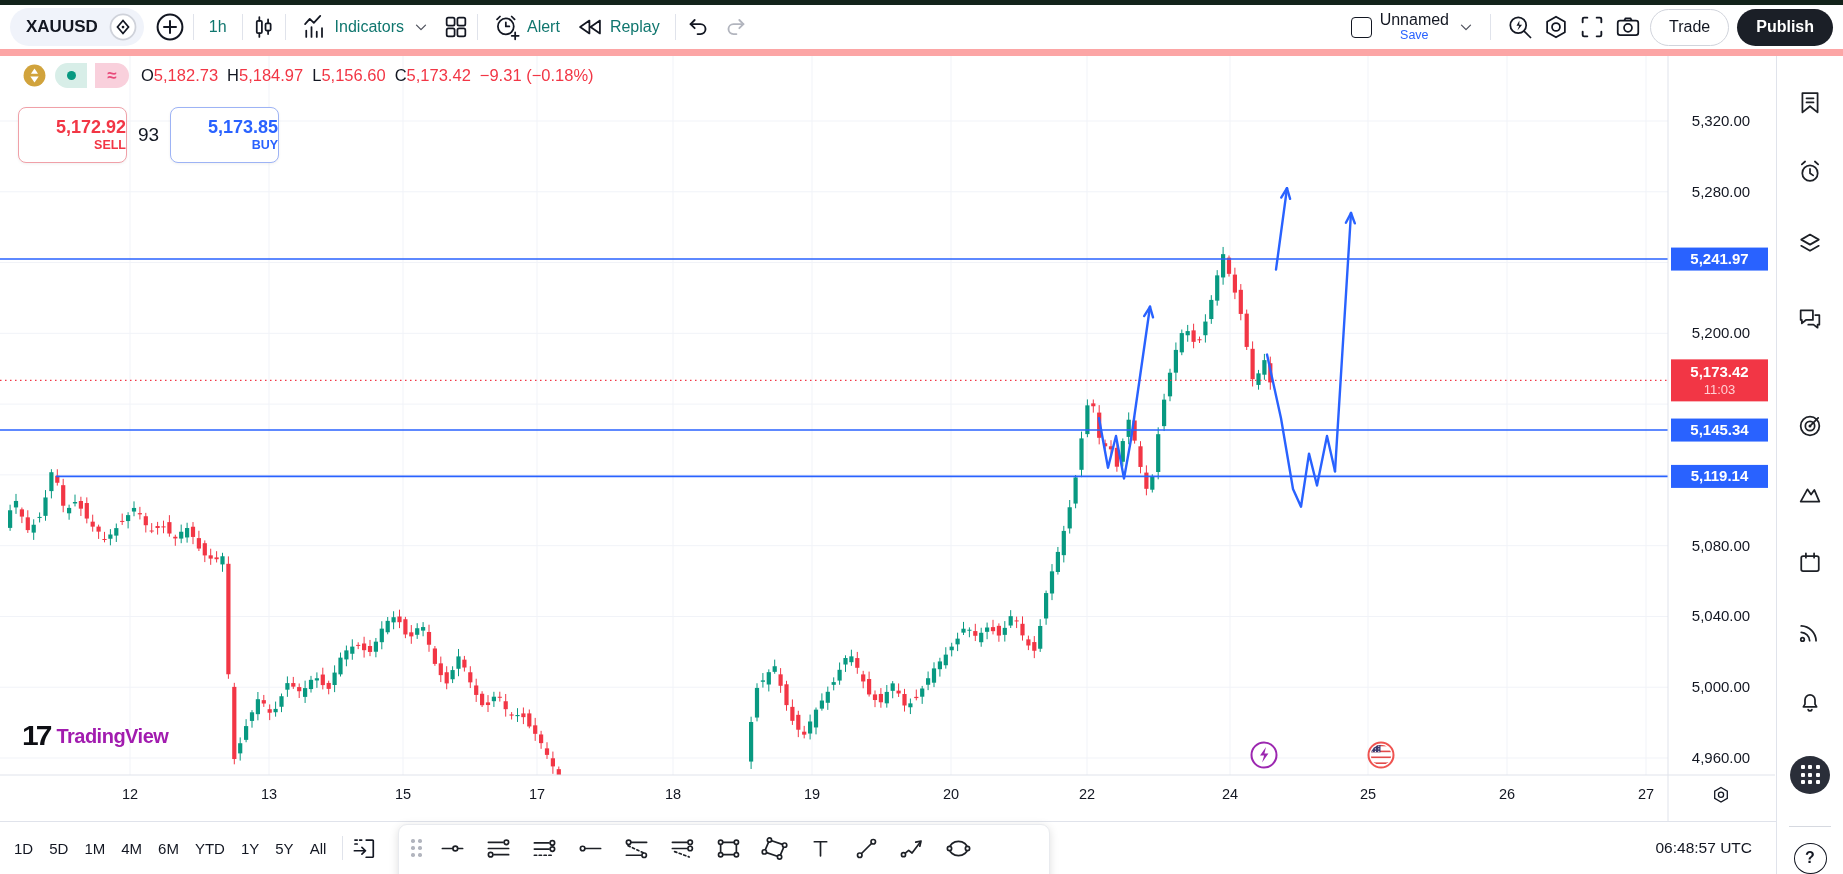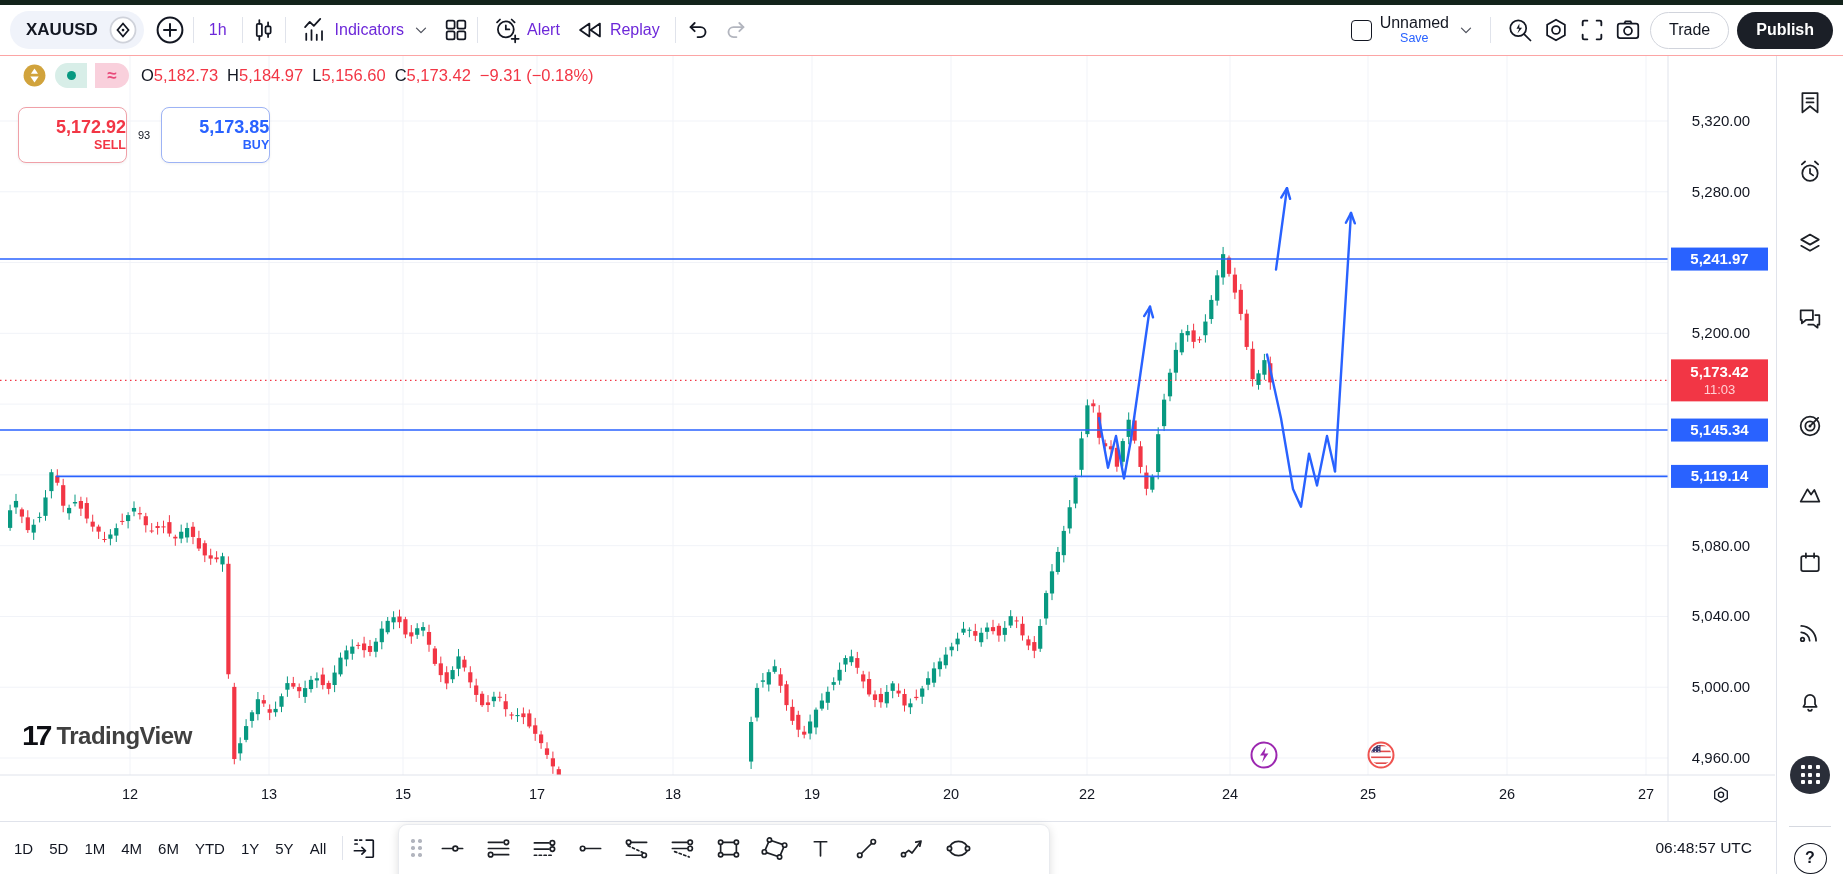--- a/index.html
+++ b/index.html
@@ -1,32 +1,32 @@
 <!DOCTYPE html>
 <html><head>
 <meta charset="utf-8">
 <style>
   html,body{margin:0;padding:0;background:#fff}
   .stage{position:relative;width:1843px;height:874px;overflow:hidden;background:#fff;
          font-family:"Liberation Sans",sans-serif;color:#131722}
   
   .topstrip{position:absolute;top:0;left:0;right:0;height:5px;background:#13231b}
   .topbar{position:absolute;top:5px;left:0;right:0;height:51px;background:#fff;
-          border-bottom:1px solid #fca5a5;display:flex;align-items:center;padding:0 10px;z-index:20;box-sizing:border-box}
+          border-bottom:7px solid #fca5a5;display:flex;align-items:center;padding:0 10px;z-index:20;box-sizing:border-box}
   .ic{display:inline-flex;width:28px;height:28px;color:#131722;align-items:center;justify-content:center;flex:0 0 auto}
   .ic svg{width:100%;height:100%}
   .ic.sm{width:18px;height:18px;color:#50535e}
   .ic.gray{color:#b2b5be}
   .tb-sep{width:1px;height:26px;background:#e0e3eb;margin:0 7px;flex:0 0 auto}
   .sym-pill{display:flex;align-items:center;background:#f0f3fa;border-radius:20px;height:38px;
             padding:0 6px 0 16px;gap:10px;cursor:pointer}
   .sym-text{font-size:17px;font-weight:700}
   .sym-flag{width:30px;height:30px}
   .tb-btn{display:flex;align-items:center;gap:6px;background:none;border:none;font:inherit;
-          font-size:16px;color:#6d28d9;padding:4px 8px;border-radius:6px;cursor:pointer}
+          font-size:16px;color:#0f766e;padding:4px 8px;border-radius:6px;cursor:pointer}
   .tb-right{margin-left:auto;display:flex;align-items:center;gap:8px}
   .layout-name{display:flex;flex-direction:column;align-items:center;line-height:1.1;cursor:pointer}
   .layout-name .nm{font-size:16px}
   .layout-name .sv{font-size:12.5px;color:#2962ff}
   .checkbox{width:19px;height:19px;border:1.7px solid #131722;border-radius:4px}
   .trade-btn{height:37px;border:1px solid #d1d4dc;border-radius:19px;background:#fff;font:inherit;
              font-size:16px;padding:0 18px;cursor:pointer;color:#131722}
   .publish-btn{height:37px;border:none;border-radius:19px;background:#1b1f27;color:#fff;font:inherit;
                font-size:16px;font-weight:600;padding:0 19px;cursor:pointer}
   
@@ -43,24 +43,24 @@
   .ohlc .lb{color:#131722}
   .ohlc .vl{color:#f23645}
   .orderbox{position:absolute;left:18px;top:107px;display:flex;align-items:center;gap:11px;z-index:5}
   .obtn{width:107px;height:54px;border-radius:8px;background:#fff;display:flex;flex-direction:column;
         align-items:flex-end;justify-content:center;cursor:pointer;line-height:1.15;
         box-shadow:0 1px 3px rgba(0,0,0,.06)}
   .obtn .pr{font-size:18px;font-weight:700}
   .obtn .lb{font-size:12.5px;font-weight:600}
   .sell{border:1px solid #f0a0a8;color:#f23645}
   .buy{border:1px solid #9db3f5;color:#2962ff}
-  .spread{font-size:11px;color:#131722}
+  .spread{font-size:19px;color:#131722}
   .watermark{position:absolute;left:22px;top:719px;display:flex;align-items:center;gap:7px;z-index:4}
   .tv-mark{font-size:30px;font-weight:800;letter-spacing:-3px;color:#0e0f14;transform:scaleY(.95)}
-  .tv-word{font-size:24px;font-weight:700;color:#404040;letter-spacing:-.5px}
+  .tv-word{font-size:20px;font-weight:700;color:#a21caf;letter-spacing:-.5px}
   
   .sidebar{position:absolute;top:56px;right:0;bottom:0;width:67px;background:#fff;
            border-left:1px solid #e0e3eb;display:flex;flex-direction:column;align-items:center;z-index:15;box-sizing:border-box}
   .sb-item{width:28px;height:28px;color:#1d2026;cursor:pointer}
   .sb-item svg{width:100%;height:100%}
   .apps-btn{width:40px;height:40px;border-radius:50%;background:#2a2e39;display:grid;
             grid-template-columns:repeat(3,4px);grid-template-rows:repeat(3,4px);gap:3.5px;
             align-content:center;justify-content:center;cursor:pointer}
   .apps-btn i{background:#fff;border-radius:1px}
   .sb-divider{width:42px;height:1px;background:#d6d9e0}

